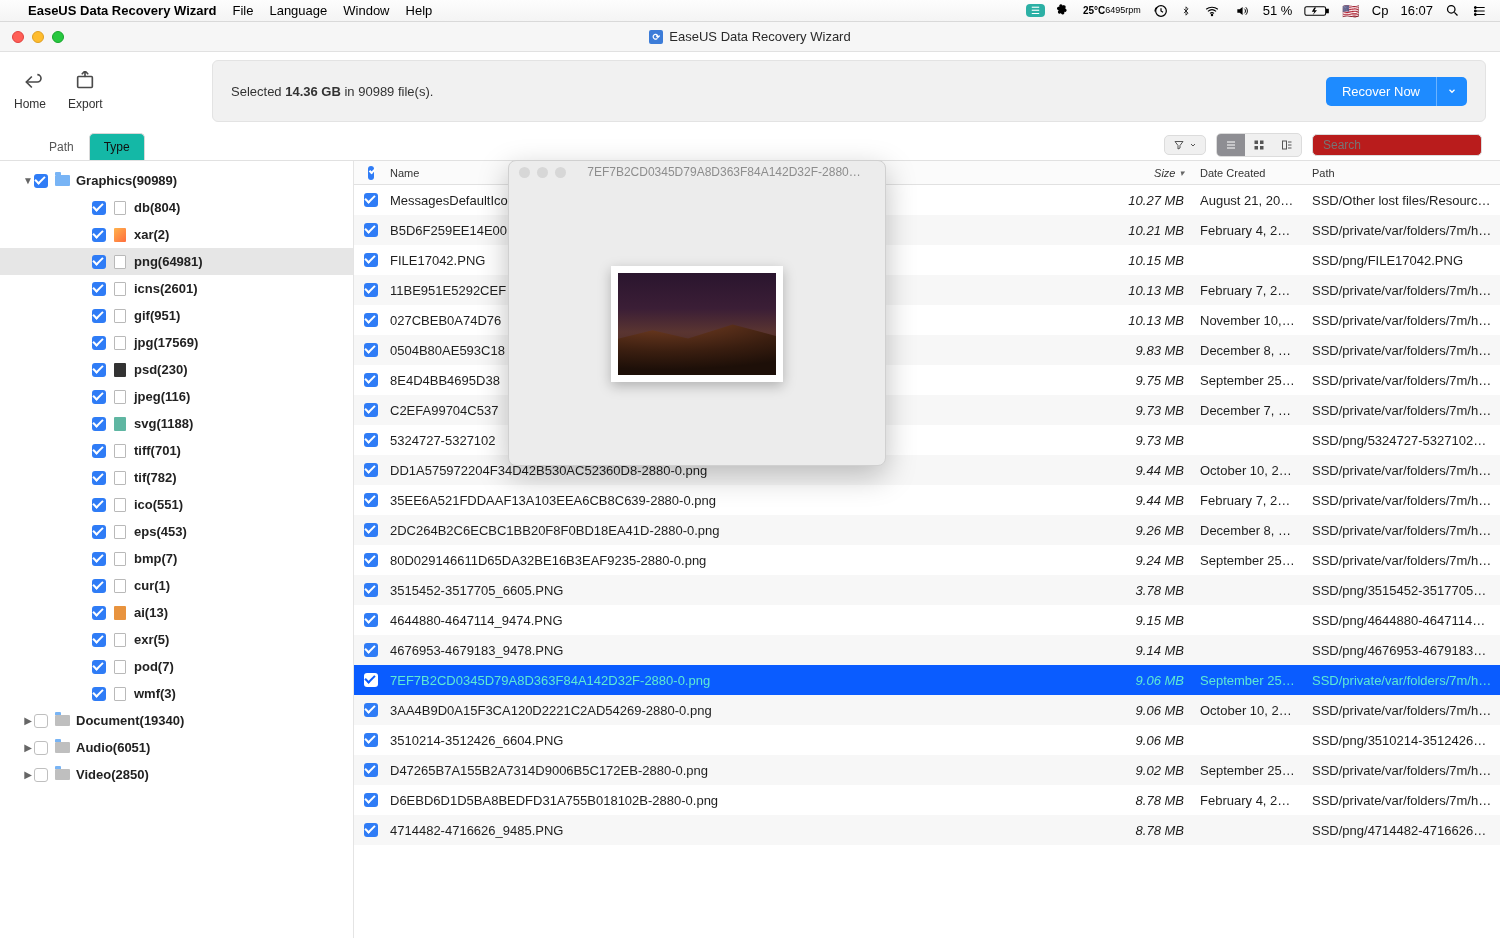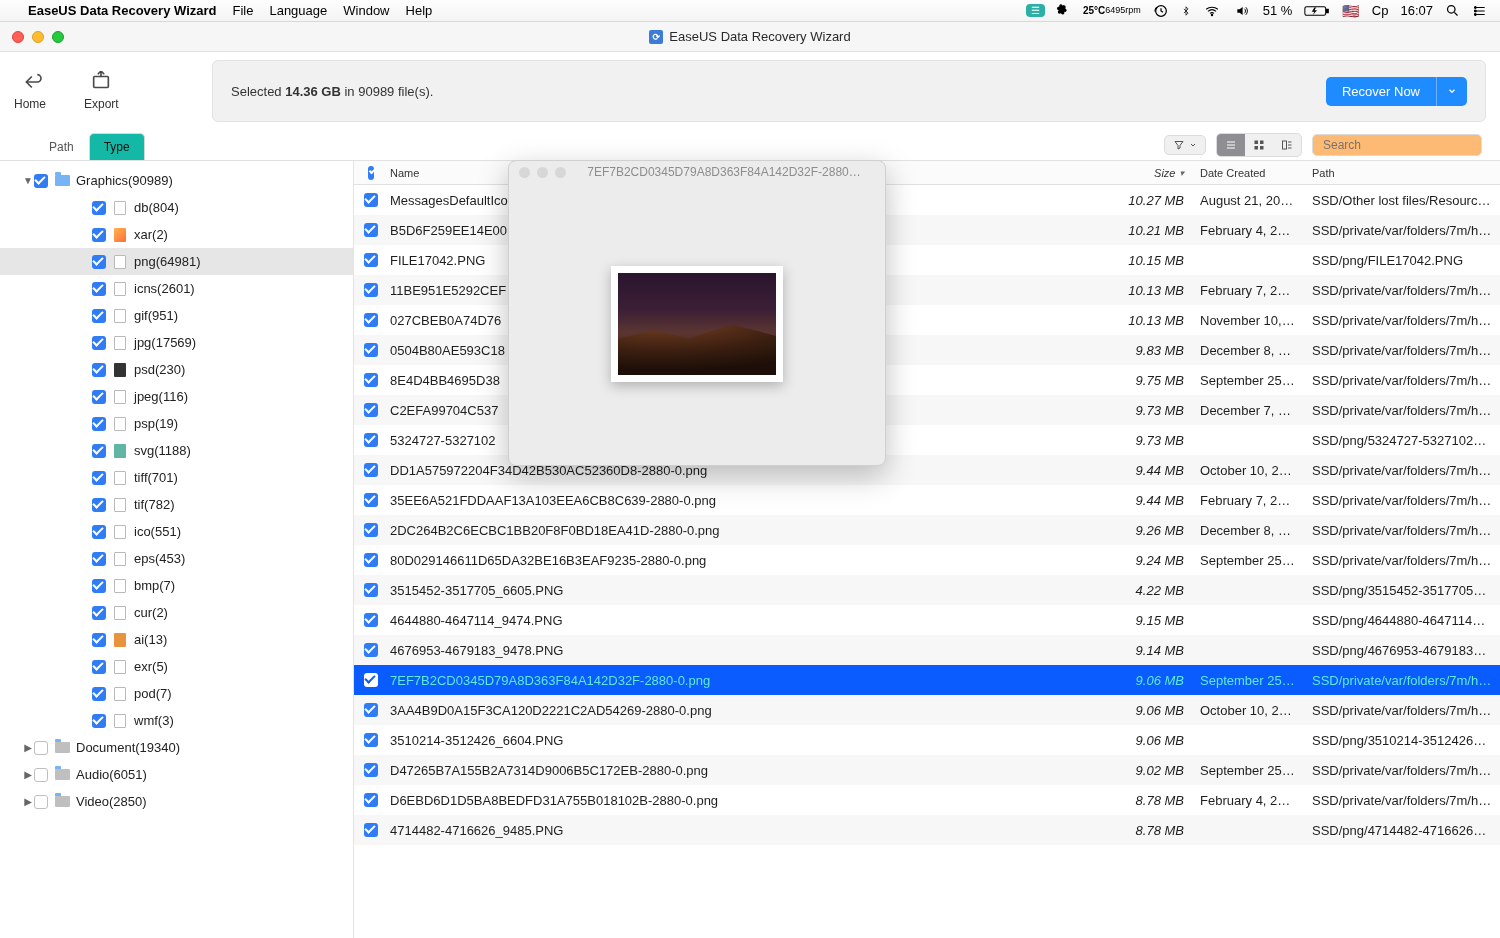--- a/index.html
+++ b/index.html
@@ -38,60 +38,60 @@
   .traffic{display:flex;gap:8px;align-items:center;}
   .traffic .dot{width:12px;height:12px;border-radius:50%;}
   .t-close{background:#FF5F57;border:0.5px solid #E14140;}
   .t-min{background:#FEBC2E;border:0.5px solid #DFA023;}
   .t-max{background:#28C840;border:0.5px solid #17A62B;}
   .titlebar .title{position:absolute;left:0;right:0;text-align:center;pointer-events:none;font-size:13px;color:#2a2a2a;display:flex;justify-content:center;align-items:center;gap:6px;}
   .title .ic{width:14px;height:14px;background:#3C7CD8;border-radius:2px;display:inline-flex;align-items:center;justify-content:center;color:#fff;font-size:9px;font-weight:700;}
 
   
   .toolbar-row{position:absolute;top:52px;left:0;right:0;height:78px;display:flex;align-items:stretch;}
-  .tool-left{width:212px;display:flex;align-items:center;padding-left:14px;gap:38px;}
+  .tool-left{width:212px;display:flex;align-items:center;padding-left:14px;gap:22px;}
   .tool-btn{display:flex;flex-direction:column;align-items:center;gap:4px;color:#555;cursor:pointer;}
   .tool-btn .lbl{font-size:12px;color:#333;}
   .tool-btn svg{stroke:#4a4a4a;}
   .sel-bar{flex:1;margin:8px 14px 8px 0;background:#F1F1F1;border:1px solid #e3e3e3;border-radius:6px;display:flex;align-items:center;padding:0 18px;justify-content:space-between;}
   .sel-text{font-size:13px;color:#333;}
   .sel-text b{font-weight:700;}
   .recover-wrap{display:flex;align-items:center;gap:0;}
   .recover-btn{background:#1E8BFF;color:#fff;border:none;border-radius:5px 0 0 5px;padding:7px 16px;font-size:13px;font-weight:500;cursor:pointer;border-right:1px solid rgba(255,255,255,.35);}
   .recover-chevron{background:#1E8BFF;color:#fff;border:none;border-radius:0 5px 5px 0;padding:7px 10px;cursor:pointer;}
 
   
   .tabs-row{position:absolute;top:130px;left:0;right:0;height:30px;display:flex;align-items:flex-end;}
   .tabs-left{display:flex;gap:0;margin-left:34px;}
   .tab{padding:6px 14px;font-size:12px;color:#555;cursor:pointer;border:1px solid transparent;border-bottom:none;border-radius:5px 5px 0 0;}
   .tab.active{background:#14b8a6;border-color:#d8d8d8;color:#111;position:relative;z-index:5;}
   .tabs-row .right-tools{margin-left:auto;display:flex;align-items:center;gap:10px;margin-right:18px;margin-bottom:3px;}
   .seg{display:flex;background:var(--pill-bg);border:1px solid #dcdcdc;border-radius:5px;overflow:hidden;}
   .seg .opt{width:28px;height:22px;display:flex;align-items:center;justify-content:center;cursor:pointer;}
   .seg .opt.sel{background:#8E8E93;color:#fff;}
   .filter-btn{display:flex;align-items:center;gap:4px;border:1px solid #dcdcdc;border-radius:5px;padding:3px 8px;background:var(--pill-bg);cursor:pointer;font-size:11px;color:#444;}
-  .search{border:1px solid #dcdcdc;border-radius:5px;background:#fdba74;display:flex;align-items:center;padding:2px 8px;width:170px;height:22px;color:#888;font-size:12px;}
+  .search{border:1px solid #dcdcdc;border-radius:5px;background:#b91c1c;display:flex;align-items:center;padding:2px 8px;width:170px;height:22px;color:#888;font-size:12px;}
   .search input{border:none;outline:none;flex:1;font-size:12px;background:transparent;}
 
   
   .main{position:absolute;top:160px;left:0;right:0;bottom:0;display:flex;border-top:1px solid #e1e1e1;}
   .sidebar{width:var(--sidebar-w);border-right:1px solid #e4e4e4;overflow:auto;}
   .content{flex:1;position:relative;overflow:hidden;}
 
   
   .tree{padding:6px 0;}
   .tree-row{display:flex;align-items:center;height:27px;padding-right:8px;cursor:pointer;}
   .tree-row.selected{background:#E6E6E6;}
   .tree-row .disclosure{width:12px;display:inline-flex;justify-content:center;color:#666;font-size:10px;}
   .tree-row .chk{width:14px;height:14px;border-radius:3px;background:#2F7CF6;position:relative;flex:none;margin-right:6px;}
   .tree-row .chk.empty{background:#fff;border:1px solid #bfbfbf;}
   .tree-row .chk::after{content:"";position:absolute;left:3px;top:0px;width:4px;height:8px;border:solid #fff;border-width:0 2px 2px 0;transform:rotate(45deg);}
   .tree-row .chk.empty::after{display:none;}
   .tree-row .ikon{width:16px;height:16px;margin-right:6px;display:inline-flex;align-items:center;justify-content:center;}
-  .tree-row .label{font-size:13px;color:#222;white-space:nowrap;}
+  .tree-row .label{font-size:13px;color:#222;white-space:nowrap;font-weight:bold;}
   .indent-0{padding-left:22px;}
   .indent-1{padding-left:80px;}
   .folder-ico{width:15px;height:11px;background:#78B4F5;border-radius:1px;position:relative;}
   .folder-ico::before{content:"";position:absolute;top:-3px;left:0;width:6px;height:3px;background:#78B4F5;border-radius:1px 1px 0 0;}
   .file-ico{width:12px;height:14px;background:#fff;border:1px solid #b9b9b9;border-radius:1px;}
   .file-ico.color{border:none;background:linear-gradient(135deg,#ffb34d,#ff6d3d);}
   .file-ico.dark{background:#333;border:none;}
   .file-ico.teal{background:#5FB6A2;border:none;}
   .file-ico.orange{background:#E8933E;border:none;}
 
@@ -367,28 +367,20 @@
     <span class="chk"></span>
     <span class="ikon">
             <span class="file-ico"></span>
           </span>
     <span class="label">jpeg(116)</span>
         </div>
         <div class="tree-row indent-1">
           <span class="disclosure"></span>
     <span class="chk"></span>
     <span class="ikon">
-            <span class="file-ico"></span>
-          </span>
-    <span class="label">psp(19)</span>
-        </div>
-        <div class="tree-row indent-1">
-          <span class="disclosure"></span>
-    <span class="chk"></span>
-    <span class="ikon">
             <span class="file-ico teal"></span>
           </span>
     <span class="label">svg(1188)</span>
         </div>
         <div class="tree-row indent-1">
           <span class="disclosure"></span>
     <span class="chk"></span>
     <span class="ikon">
             <span class="file-ico"></span>
           </span>
@@ -425,21 +417,21 @@
             <span class="file-ico"></span>
           </span>
     <span class="label">bmp(7)</span>
         </div>
         <div class="tree-row indent-1">
           <span class="disclosure"></span>
     <span class="chk"></span>
     <span class="ikon">
             <span class="file-ico"></span>
           </span>
-    <span class="label">cur(2)</span>
+    <span class="label">cur(1)</span>
         </div>
         <div class="tree-row indent-1">
           <span class="disclosure"></span>
     <span class="chk"></span>
     <span class="ikon">
             <span class="file-ico orange"></span>
           </span>
     <span class="label">ai(13)</span>
         </div>
         <div class="tree-row indent-1">
@@ -623,21 +615,21 @@
     <div class="col col-name ellipsis">80D029146611D65DA32BE16B3EAF9235-2880-0.png</div>
     <div class="col col-size">9.24 MB</div>
     <div class="col col-date ellipsis">September 25,…</div>
     <div class="col col-path ellipsis">SSD/private/var/folders/7m/hwc…</div>
         </div>
         <div class="row stripe">
     <div class="col col-chk">
             <span class="chk"></span>
           </div>
     <div class="col col-name ellipsis">3515452-3517705_6605.PNG</div>
-    <div class="col col-size">4.22 MB</div>
+    <div class="col col-size">3.78 MB</div>
     <div class="col col-date ellipsis"></div>
     <div class="col col-path ellipsis">SSD/png/3515452-3517705_6…</div>
         </div>
         <div class="row">
     <div class="col col-chk">
             <span class="chk"></span>
           </div>
     <div class="col col-name ellipsis">4644880-4647114_9474.PNG</div>
     <div class="col col-size">9.15 MB</div>
     <div class="col col-date ellipsis"></div>

